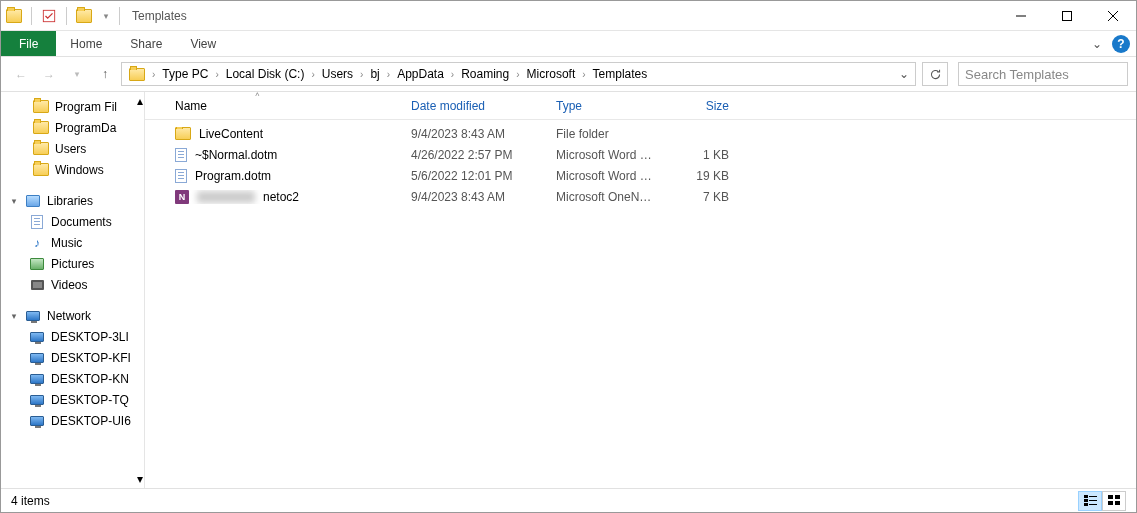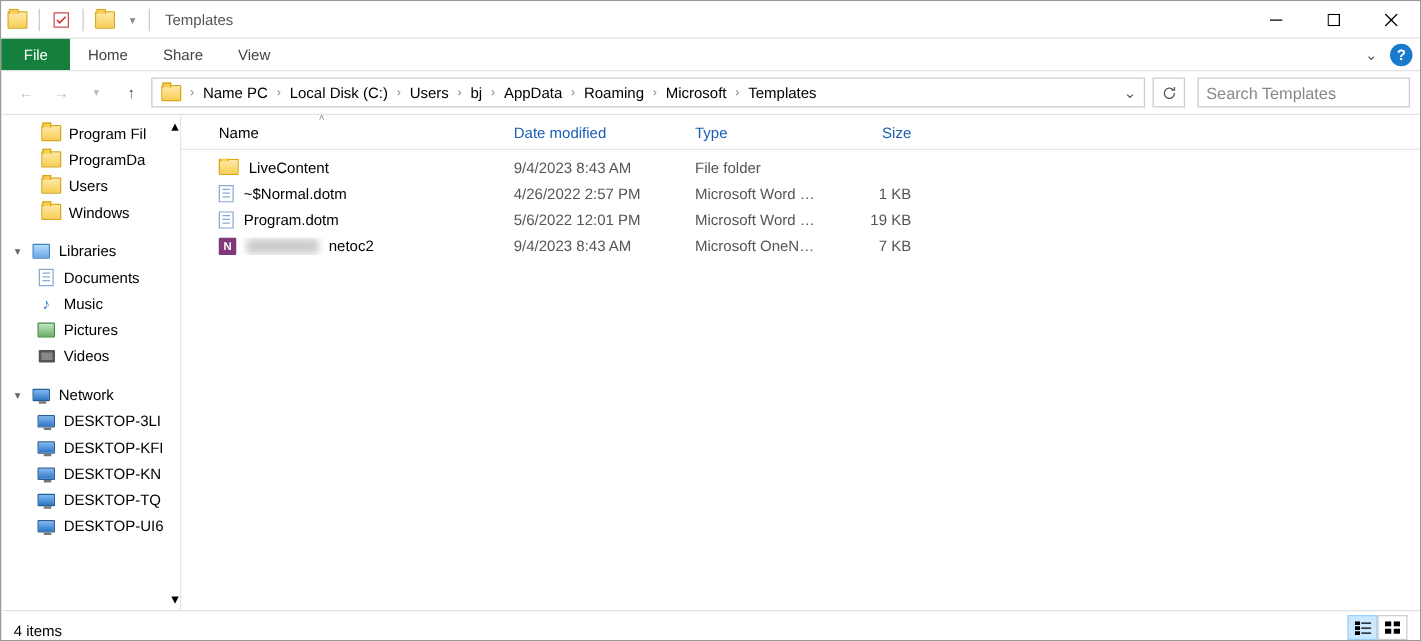--- a/index.html
+++ b/index.html
@@ -57,21 +57,21 @@
 .rows{flex:1;overflow:auto;padding-top:3px}
 .row{display:flex;align-items:center;height:21px;padding-left:20px}
 .row .c{padding:0 10px;white-space:nowrap;overflow:hidden;text-overflow:ellipsis}
 .row .c.name{width:236px;display:flex;align-items:center;gap:8px}
 .row .c.date{width:145px;color:#555}
 .row .c.type{width:118px;color:#555}
 .row .c.size{width:75px;text-align:right;color:#555}
 .one-ico{width:14px;height:14px;background:#80397b;border-radius:1px;position:relative}
 .one-ico::after{content:"N";position:absolute;inset:0;color:#fff;font-size:9px;display:flex;align-items:center;justify-content:center;font-weight:bold}
 .blur{filter:blur(3px);background:#ccc;display:inline-block;width:58px;height:12px;border-radius:2px}
-.status{height:24px;border-top:1px solid #e1e1e1;display:flex;align-items:flex-end;padding:0 10px;color:#1a5fb4}
+.status{height:24px;border-top:1px solid #e1e1e1;display:flex;align-items:center;padding:0 10px;color:#1a5fb4}
 .status .views{margin-left:auto;display:flex;gap:0}
 .status .vbtn{width:24px;height:20px;border:1px solid #ccc;display:flex;align-items:center;justify-content:center;color:#555}
 .status .vbtn.active{background:#cce8ff;border-color:#99d1ff;color:#1a5fb4}
 .small-folder{width:16px;height:13px;background:linear-gradient(#ffe9a6,#f7ce56);border:1px solid #d8a816;border-radius:1px;position:relative;flex-shrink:0}
 .small-folder::before{content:"";position:absolute;top:-3px;left:0;width:5px;height:3px;background:#f7ce56;border:1px solid #d8a816;border-bottom:none}
 </style>
 </head>
 <body>
 
 <div class="window">
@@ -129,21 +129,21 @@
   <div class="navbar">
     <div class="navbtn disabled">←</div>
     <div class="navbtn disabled">→</div>
     <div class="navbtn disabled" style="font-size:9px">▾</div>
     <div class="navbtn">↑</div>
     <div class="addr">
       <div class="seg">
           <div class="small-folder"></div>
         </div>
       <div class="car">›</div>
-      <div class="seg">Name PC</div>
+      <div class="seg">Type PC</div>
         <div class="car">›</div>
       <div class="seg">Local Disk (C:)</div>
         <div class="car">›</div>
       <div class="seg">Users</div>
         <div class="car">›</div>
       <div class="seg">bj</div>
         <div class="car">›</div>
       <div class="seg">AppData</div>
         <div class="car">›</div>
       <div class="seg">Roaming</div>

